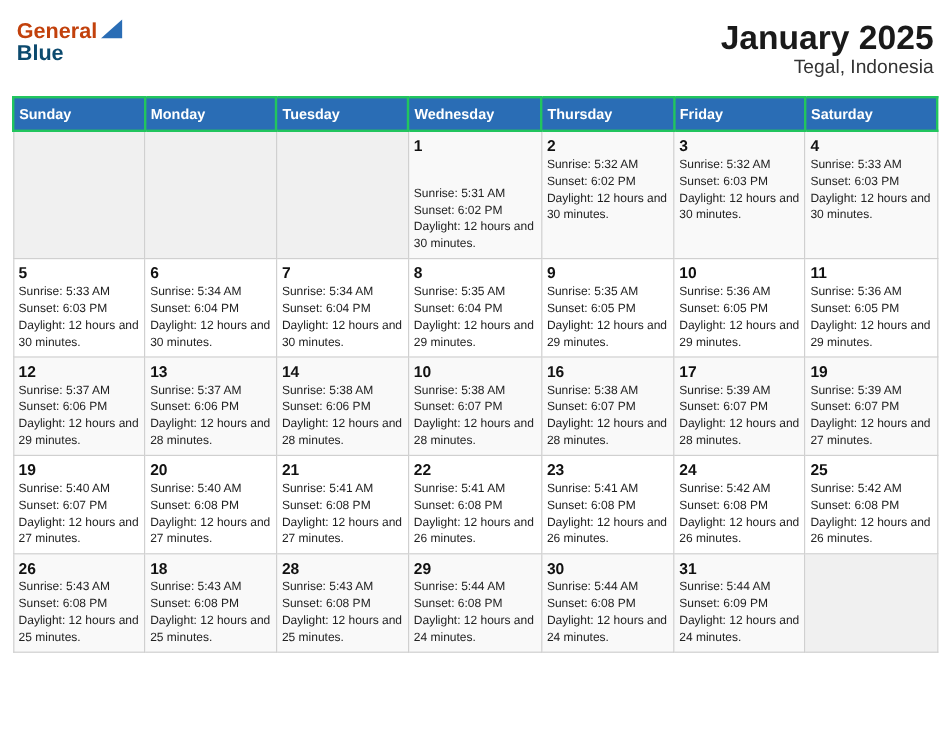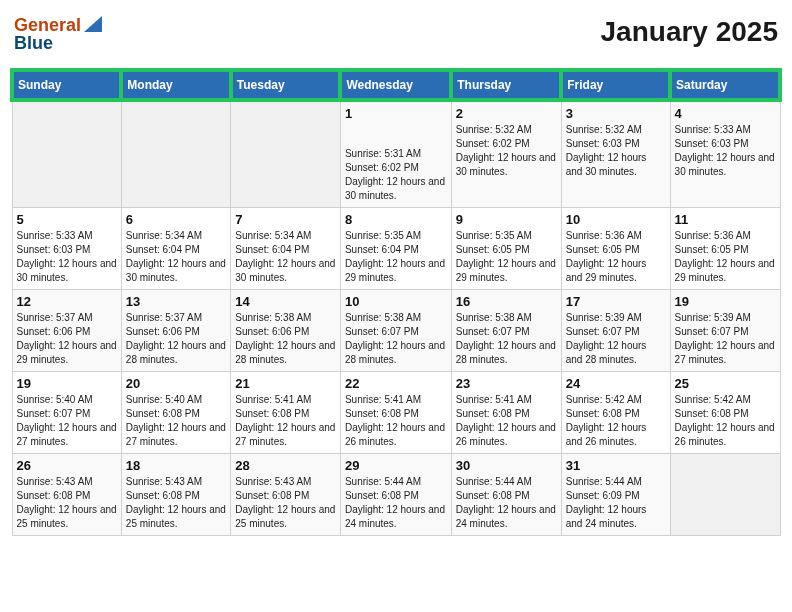--- a/index.html
+++ b/index.html
@@ -48,21 +48,21 @@
       border-collapse: collapse;
       font-size: 11px;
     }
     thead tr th {
       background-color: #2a6db5;
       color: #fff;
       padding: 6px 4px;
       text-align: left;
       font-size: 12px;
       font-weight: bold;
-      border: 4px solid #22c55e;
+      border: 2px solid #22c55e;
     }
     tbody tr td {
       vertical-align: top;
       padding: 4px 4px;
       border: 1px solid #d0d0d0;
       height: 80px;
       width: 113px;
       background: #fff;
     }
     tbody tr:nth-child(odd) td {
@@ -97,20 +97,21 @@
           <svg width="18" height="16" viewBox="0 0 18 16">
             <polygon points="0,16 18,0 18,16" fill="#2a6db5"></polygon>
           </svg>
         </div>
       </div>
       <span class="logo-text" style="color:#0c4a6e; margin-top:-2px;">Blue</span>
     </div>
   </div>
   <div class="title-block">
     <h1>January 2025</h1>
+    <h2>Tegal, Indonesia</h2>
   </div>
 </div>
 
 <table>
   <thead>
     <tr>
     <th>Sunday</th>
         <th>Monday</th>
         <th>Tuesday</th>
         <th>Wednesday</th>

